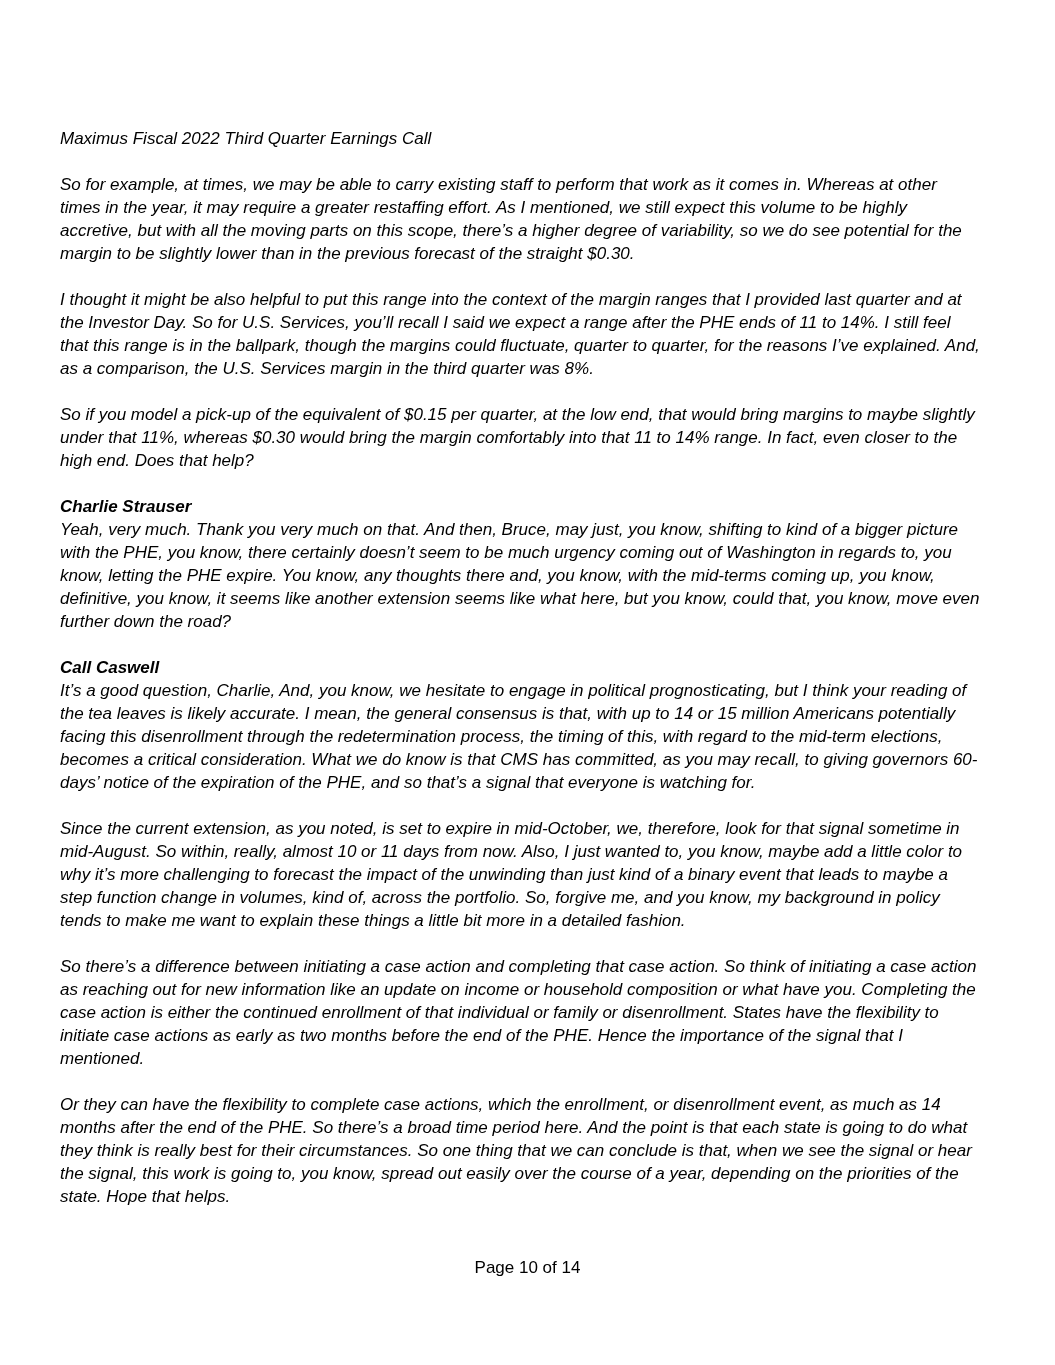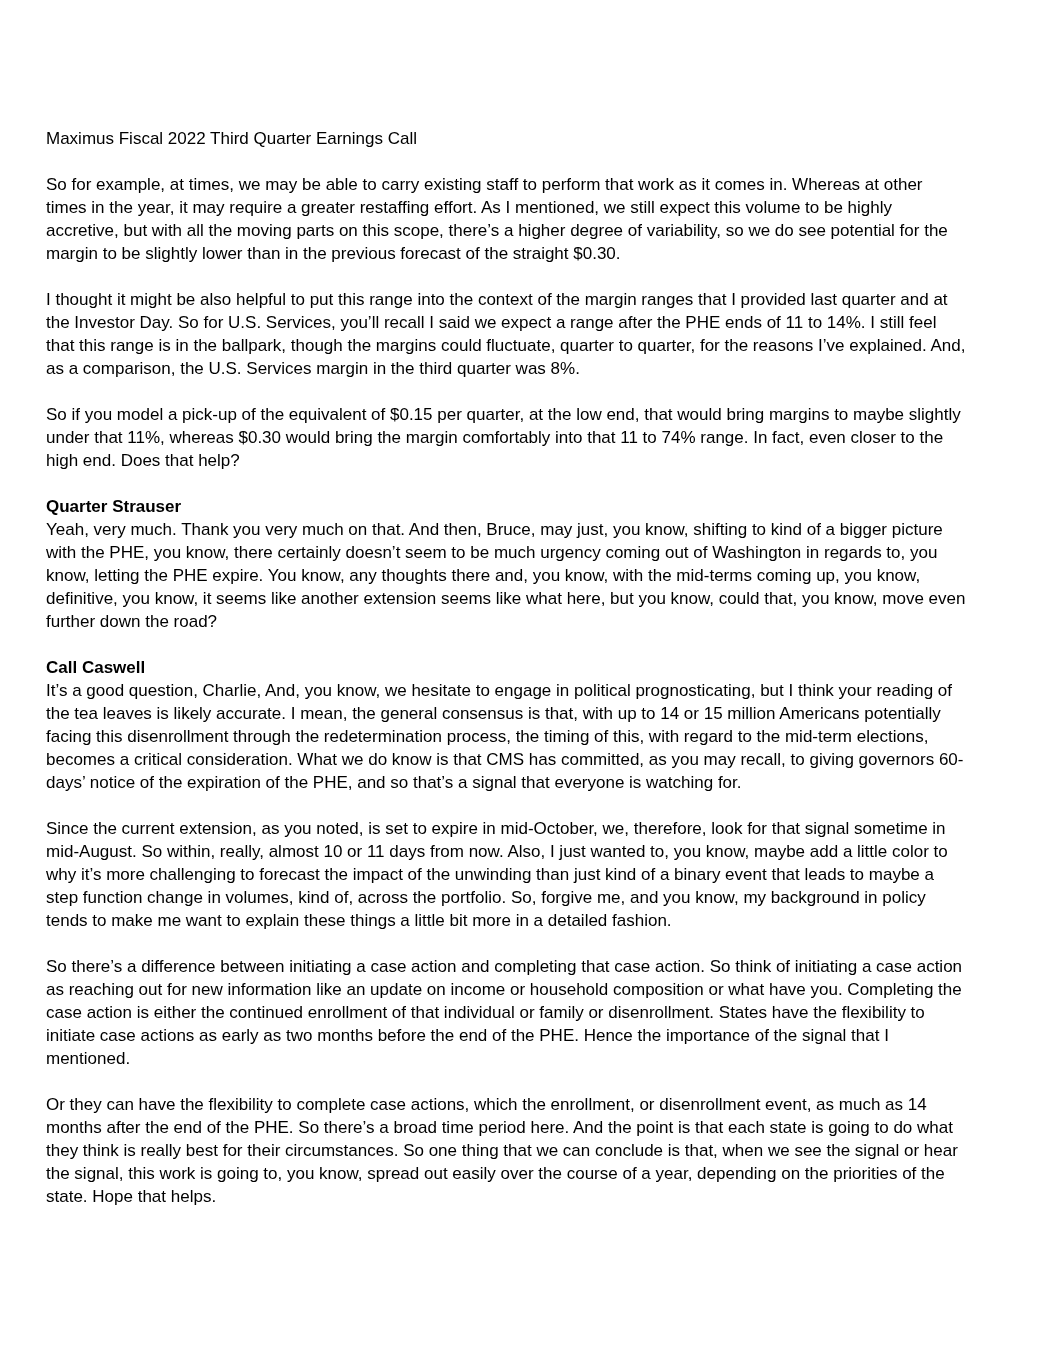--- a/index.html
+++ b/index.html
@@ -13,23 +13,24 @@
     height: 1365px;
     background: #ffffff;
     font-family: "Liberation Sans", sans-serif;
     font-size: 17px;
     line-height: 23px;
     color: #000000;
     overflow: hidden;
   }
   .content {
     position: absolute;
-    left: 46px;
+    left: 60px;
     top: 127px;
     width: 932px;
+    font-style: italic;
   }
   .doc-header {
     margin: 0 0 23px 0;
   }
   .doc-header div {
     margin: 0;
   }
   p.body-para {
     margin: 0 12px 23px 0;
   }
@@ -57,31 +58,34 @@
   <div class="content">
 
     <div class="doc-header">
       <div>Maximus Fiscal 2022 Third Quarter Earnings Call</div>
     </div>
 
     <p class="body-para">So for example, at times, we may be able to carry existing staff to perform that work as it comes in. Whereas at other times in the year, it may require a greater restaffing effort. As I mentioned, we still expect this volume to be highly accretive, but with all the moving parts on this scope, there’s a higher degree of variability, so we do see potential for the margin to be slightly lower than in the previous forecast of the straight $0.30.</p>
 
     <p class="body-para">I thought it might be also helpful to put this range into the context of the margin ranges that I provided last quarter and at the Investor Day. So for U.S. Services, you’ll recall I said we expect a range after the PHE ends of 11 to 14%. I still feel that this range is in the ballpark, though the margins could fluctuate, quarter to quarter, for the reasons I’ve explained. And, as a comparison, the U.S. Services margin in the third quarter was 8%.</p>
 
-    <p class="body-para">So if you model a pick-up of the equivalent of $0.15 per quarter, at the low end, that would bring margins to maybe slightly under that 11%, whereas $0.30 would bring the margin comfortably into that 11 to 74% range. In fact, even closer to the high end. Does that help?</p>
+    <p class="body-para">So if you model a pick-up of the equivalent of $0.15 per quarter, at the low end, that would bring margins to maybe slightly under that 11%, whereas $0.30 would bring the margin comfortably into that 11 to 14% range. In fact, even closer to the high end. Does that help?</p>
 
     <div>
-      <p class="speaker-name">Quarter Strauser</p>
+      <p class="speaker-name">Charlie Strauser</p>
       <p class="body-para">Yeah, very much. Thank you very much on that. And then, Bruce, may just, you know, shifting to kind of a bigger picture with the PHE, you know, there certainly doesn’t seem to be much urgency coming out of Washington in regards to, you know, letting the PHE expire. You know, any thoughts there and, you know, with the mid-terms coming up, you know, definitive, you know, it seems like another extension seems like what here, but you know, could that, you know, move even further down the road?</p>
     </div>
 
     <div>
       <p class="speaker-name">Call Caswell</p>
       <p class="body-para">It’s a good question, Charlie, And, you know, we hesitate to engage in political prognosticating, but I think your reading of the tea leaves is likely accurate. I mean, the general consensus is that, with up to 14 or 15 million Americans potentially facing this disenrollment through the redetermination process, the timing of this, with regard to the mid-term elections, becomes a critical consideration. What we do know is that CMS has committed, as you may recall, to giving governors 60-days’ notice of the expiration of the PHE, and so that’s a signal that everyone is watching for.</p>
       <p class="body-para">Since the current extension, as you noted, is set to expire in mid-October, we, therefore, look for that signal sometime in mid-August. So within, really, almost 10 or 11 days from now. Also, I just wanted to, you know, maybe add a little color to why it’s more challenging to forecast the impact of the unwinding than just kind of a binary event that leads to maybe a step function change in volumes, kind of, across the portfolio. So, forgive me, and you know, my background in policy tends to make me want to explain these things a little bit more in a detailed fashion.</p>
       <p class="body-para">So there’s a difference between initiating a case action and completing that case action. So think of initiating a case action as reaching out for new information like an update on income or household composition or what have you. Completing the case action is either the continued enrollment of that individual or family or disenrollment. States have the flexibility to initiate case actions as early as two months before the end of the PHE. Hence the importance of the signal that I mentioned.</p>
       <p class="body-para">Or they can have the flexibility to complete case actions, which the enrollment, or disenrollment event, as much as 14 months after the end of the PHE. So there’s a broad time period here. And the point is that each state is going to do what they think is really best for their circumstances. So one thing that we can conclude is that, when we see the signal or hear the signal, this work is going to, you know, spread out easily over the course of a year, depending on the priorities of the state. Hope that helps.</p>
     </div>
 
   </div>
 
+  <div class="page-footer">
+    <span>Page 10 of 14</span>
+  </div>
 
 </div>
 
 </body></html>

